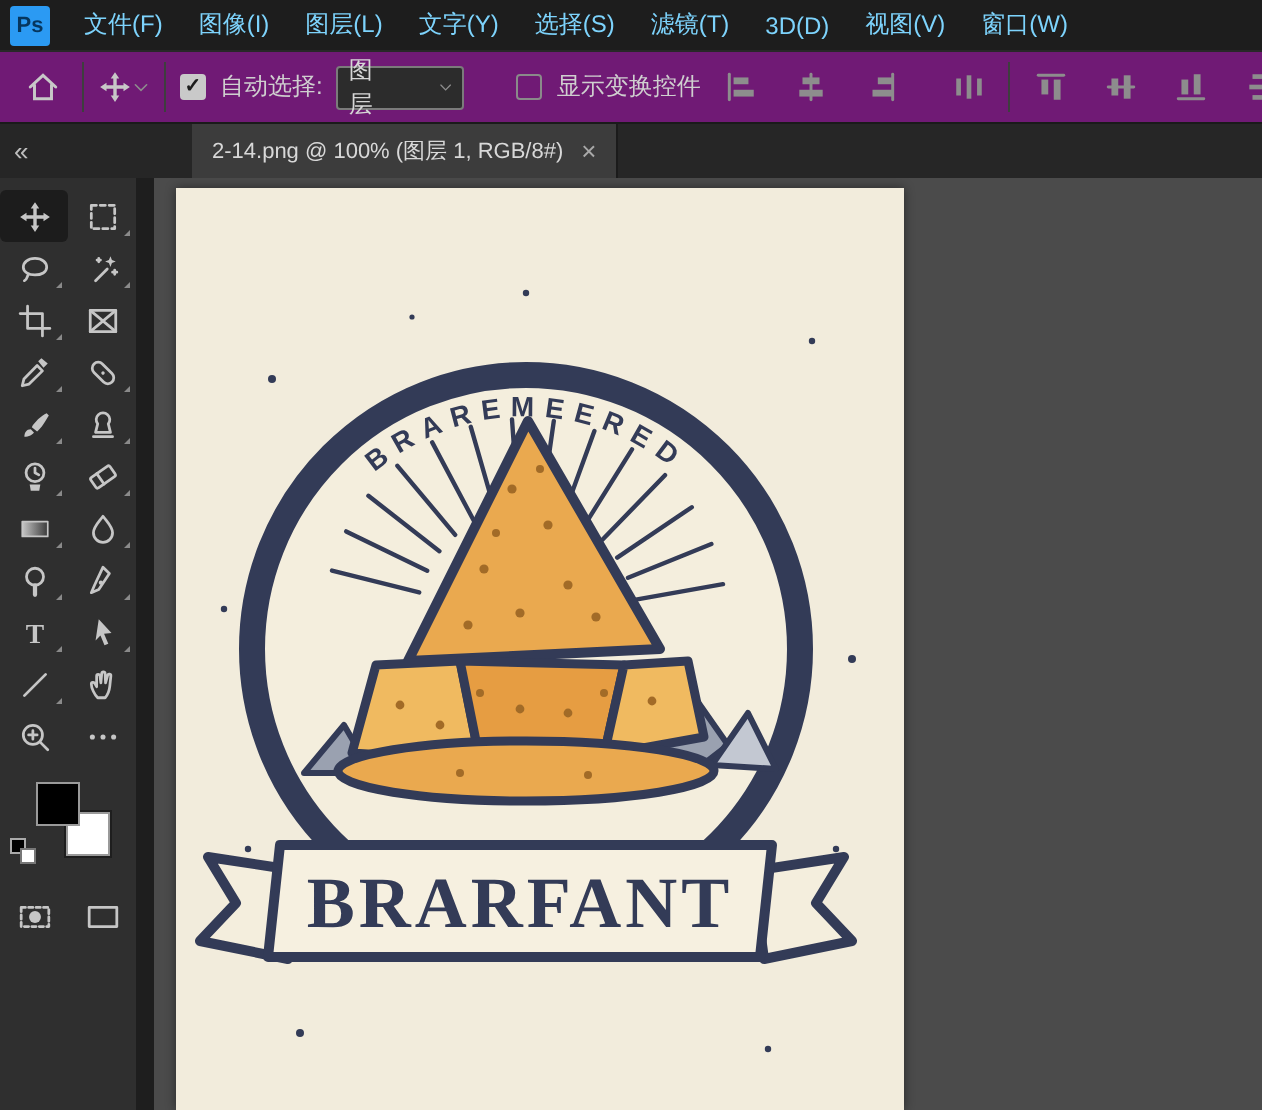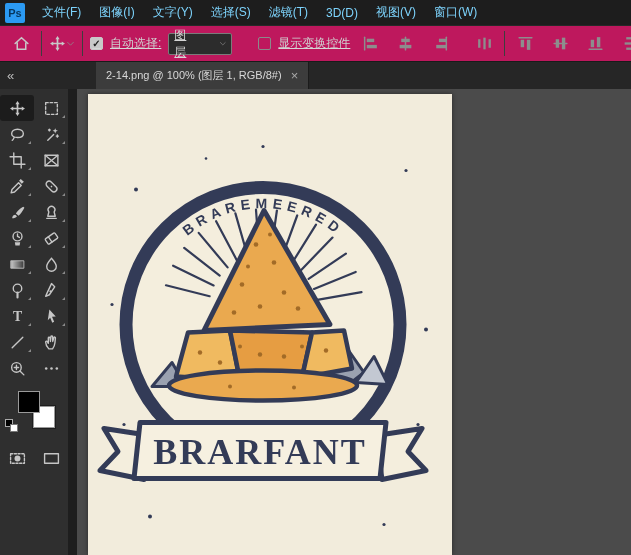--- a/index.html
+++ b/index.html
@@ -9,23 +9,23 @@
 
   
   .menu-bar { height:25px; background:#1d1d1d; display:flex; align-items:center; padding-left:5px; }
   .ps-logo { width:20px; height:20px; border-radius:2px; background:#2b9af3; color:#06365e;
              font-weight:bold; font-size:11px; display:flex; align-items:center; justify-content:center;
              margin-right:8px; }
   .menu-item { padding:0 9px; height:25px; display:flex; align-items:center; color:#7dd3fc;
                white-space:nowrap; cursor:default; }
 
   
-  .options-bar { height:37px; background:#be185d; border-top:1px solid #282828;
+  .options-bar { height:37px; background:#701a75; border-top:1px solid #282828;
                  border-bottom:1px solid #1a1a1a; display:flex; align-items:center;
-                 padding:0 8px; gap:7px; overflow:hidden;text-decoration:underline; }
+                 padding:0 8px; gap:7px; overflow:hidden; }
   .opt-btn { width:26px; height:26px; display:flex; align-items:center; justify-content:center;
              border-radius:3px; flex:0 0 auto; }
   .opt-divider { width:1px; height:25px; background:#252525; border-right:1px solid #3e3e3e; flex:0 0 auto; }
   .checkbox { width:13px; height:13px; border:1px solid #8a8a8a; border-radius:2px; background:transparent;
               display:flex; align-items:center; justify-content:center; flex:0 0 auto; position:relative; }
   .checkbox.checked { background:#c9c9c9; border-color:#c9c9c9; }
   .checkbox.checked::after { content:"✓"; color:#1d1d1d; font-size:10px; font-weight:bold; line-height:1; }
   .opt-label { color:#cfcfcf; white-space:nowrap; }
   .dropdown { height:22px; min-width:64px; border:1px solid #7b7b7b; border-radius:2px; background:#2c2c2c;
               display:flex; align-items:center; justify-content:space-between; padding:0 5px; gap:24px; }
@@ -75,20 +75,21 @@
   .document { position:absolute; left:11px; top:5px; width:364px; height:461px; background:#f2ecdc;
               box-shadow:0 0 5px rgba(0,0,0,.45); overflow:hidden; }
 </style>
 </head>
 <body>
 
 <div class="menu-bar">
   <div class="ps-logo">Ps</div>
   <div class="menu-item">文件(F)</div>
   <div class="menu-item">图像(I)</div>
+  <div class="menu-item">图层(L)</div>
   <div class="menu-item">文字(Y)</div>
   <div class="menu-item">选择(S)</div>
   <div class="menu-item">滤镜(T)</div>
   <div class="menu-item">3D(D)</div>
   <div class="menu-item">视图(V)</div>
   <div class="menu-item">窗口(W)</div>
 
 </div>
 
 <div class="options-bar">

